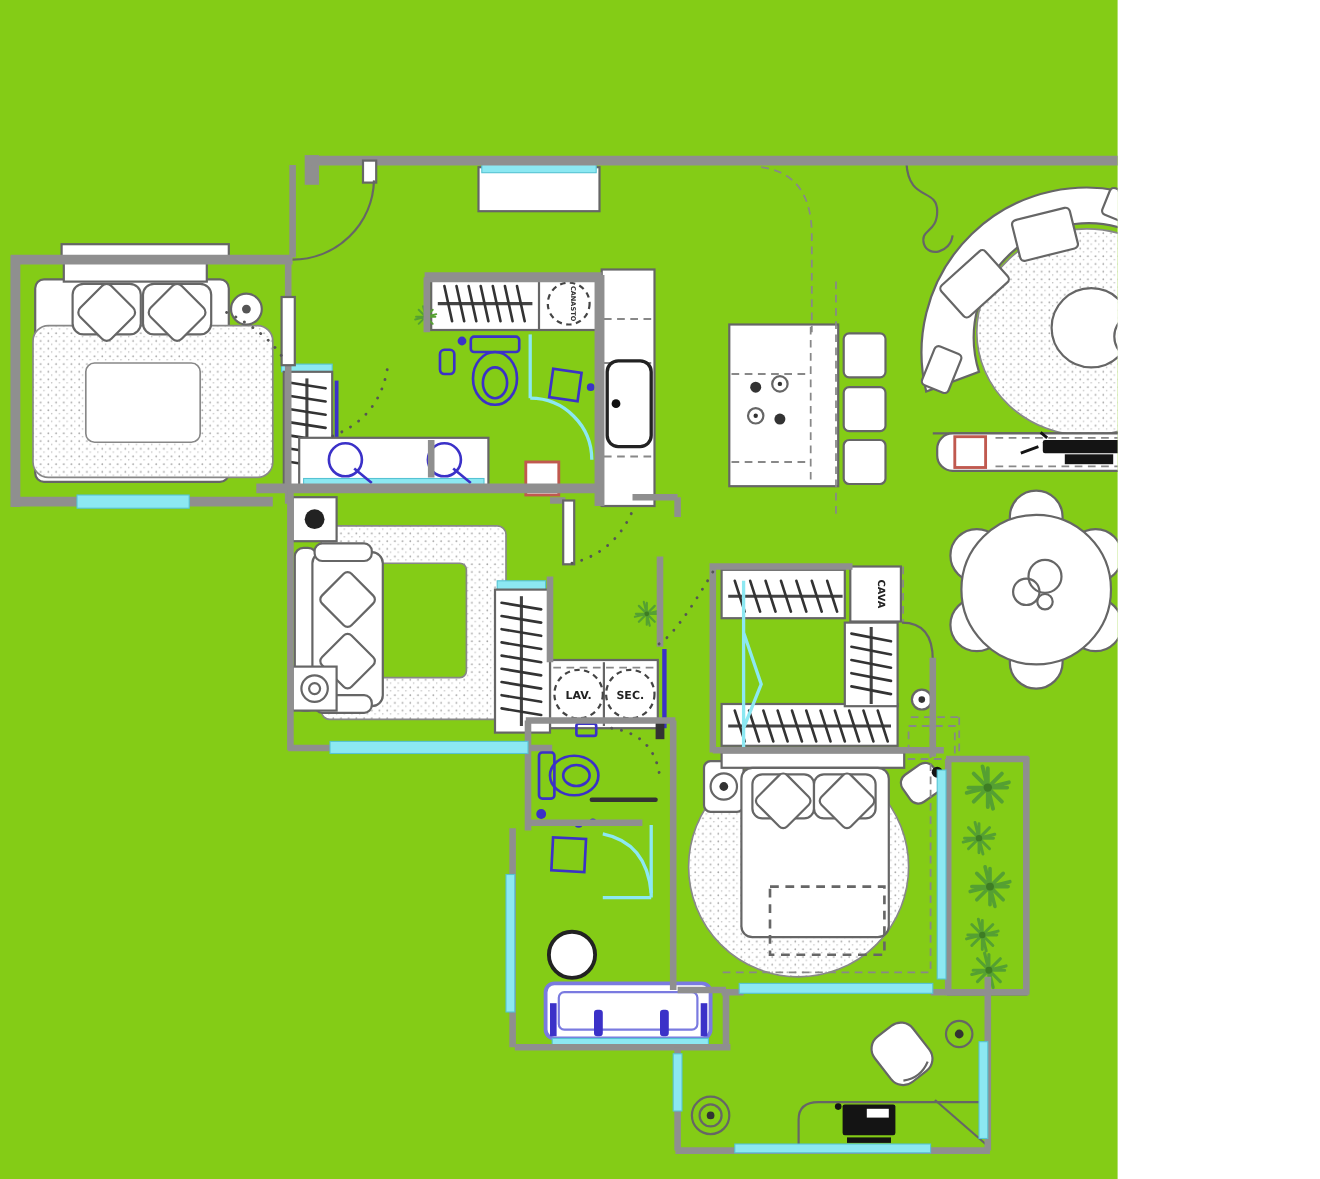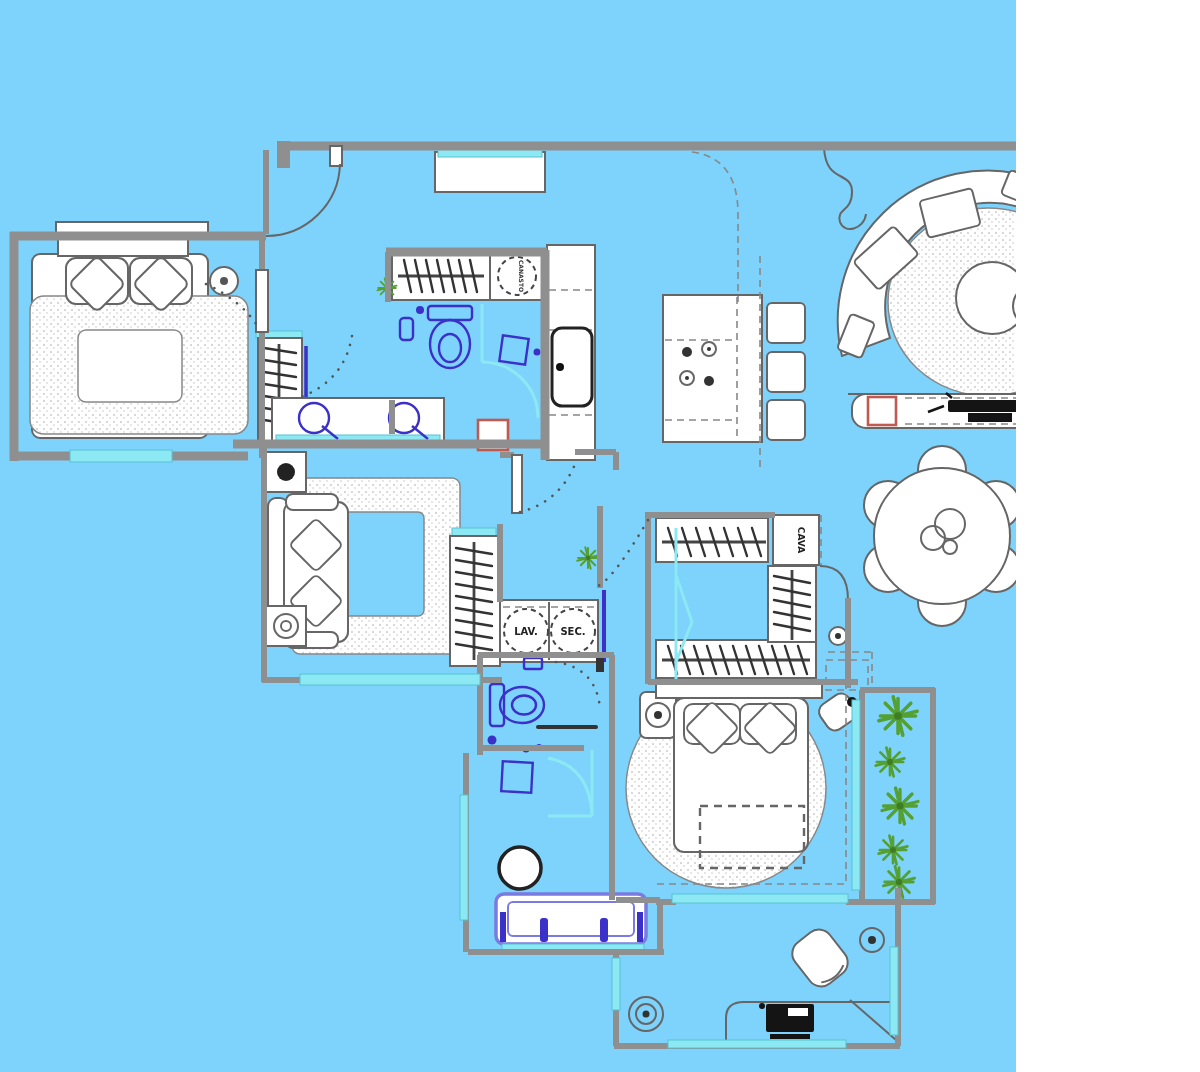--- a/index.html
+++ b/index.html
@@ -1,16 +1,16 @@
 <!DOCTYPE html>
 <html><head>
 <meta charset="utf-8">
 <style>
   html,body{margin:0;padding:0;background:#fff;}
-  #stage{position:relative;width:1016px;height:1072px;background:#7dd3fc;overflow:hidden;
+  #stage{position:relative;width:1016px;height:1072px;background:#84cc16;overflow:hidden;
          font-family:"DejaVu Sans",sans-serif;}
   svg{display:block}
   .wall {stroke:#8f8f8f;stroke-width:9;fill:none;stroke-linecap:butt}
   .wall6{stroke:#8f8f8f;stroke-width:6;fill:none;stroke-linecap:butt}
   .ln  {stroke:#666;stroke-width:2;fill:#fff}
   .lno {stroke:#666;stroke-width:2;fill:none}
   .lnt {stroke:#444;stroke-width:2.8;fill:none}
   .hang{stroke:#333;stroke-width:2.4;stroke-linecap:round}
   .fix {stroke:#3b31c8;stroke-width:2.4;fill:none}
   .fixf{fill:#3b31c8;stroke:none}

